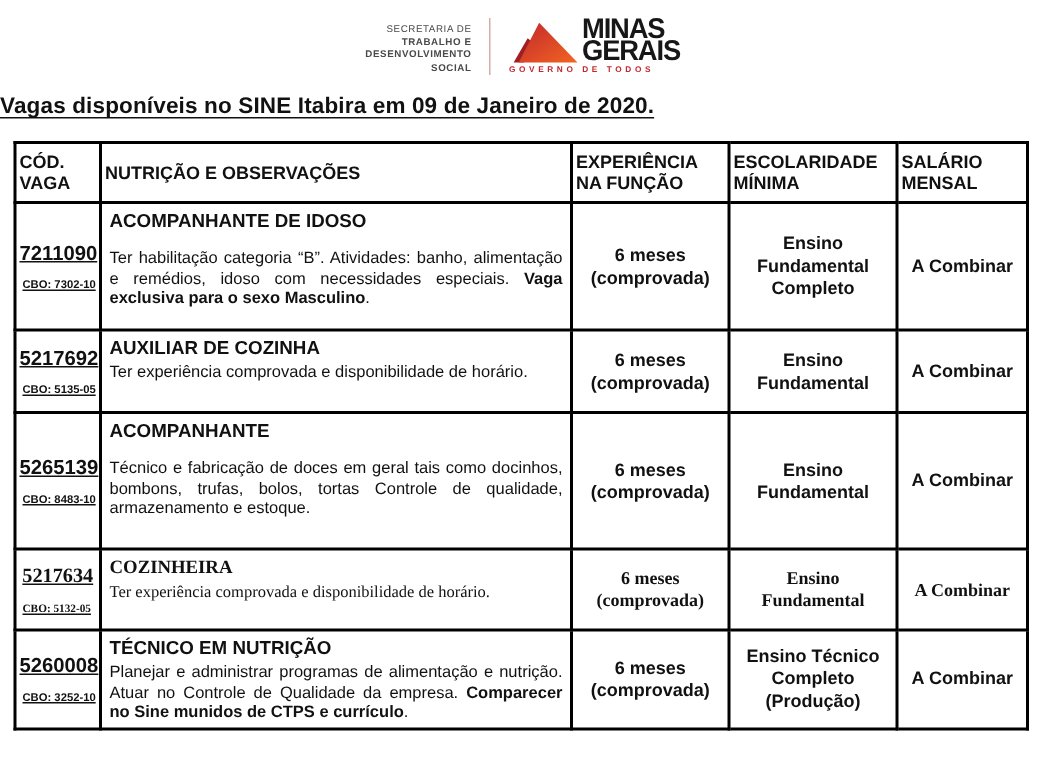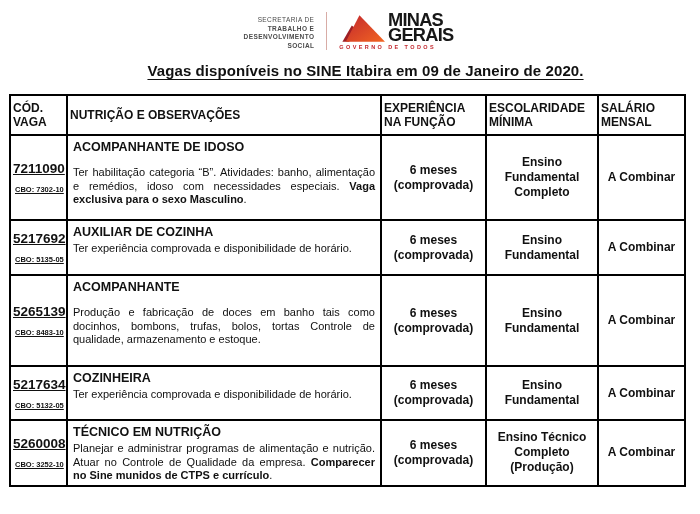--- a/index.html
+++ b/index.html
@@ -41,27 +41,25 @@
   }
   .wordmark div { display: block; }
   .logo-tagline {
     font-size: 5.5px; font-weight: bold;
     letter-spacing: 2.4px; color: #c2272d;
     margin-top: 2px; white-space: nowrap;
   }
 
   
   .doc-title {
-    text-align: center;
     font-size: 15px; font-weight: bold;
     text-decoration: underline;
     text-underline-offset: 3px;
     margin-top: 12px;
     letter-spacing: 0.1px;
-    margin-left: 31px;
   }
 
   
   table.vacancies {
     border-collapse: collapse;
     table-layout: fixed;
     width: 675px;
     margin: 15px 0 0 9px;
   }
   .vacancies th, .vacancies td {
@@ -70,21 +68,21 @@
   .vacancies thead tr { height: 40px; }
   .vacancies th {
     font-size: 12px; font-weight: bold;
     text-align: left; vertical-align: middle;
     white-space: pre-line; line-height: 14px;
     padding: 2px;
   }
   .r0 { height: 85px; }
   .r1 { height: 55px; }
   .r2 { height: 91px; }
-  .r3 { height: 54px; }
+  .r3 { height: 54px; font-family: Liberation Serif, serif; }
   .r4 { height: 64px; }
 
   td.code-cell {
     text-align: center; vertical-align: middle;
     padding: 2px;
   }
   .code {
     font-size: 13.5px; font-weight: bold;
     text-decoration: underline;
   }
@@ -202,21 +200,21 @@
 Fundamental</td>
         <td class="mid-cell">A Combinar</td>
       </tr>
       <tr class="r2">
         <td class="code-cell">
           <div class="code">5265139</div>
           <div class="cbo">CBO: 8483-10</div>
         </td>
         <td class="occ-cell">
           <div class="occ-title">ACOMPANHANTE</div>
-          <div class="occ-desc"><span>Produção e fabricação de doces em banho tais como docinhos, bombons, trufas, bolos, tortas Controle de qualidade, armazenamento e estoque.</span></div>
+          <div class="occ-desc"><span>Técnico e fabricação de doces em geral tais como docinhos, bombons, trufas, bolos, tortas Controle de qualidade, armazenamento e estoque.</span></div>
         </td>
         <td class="mid-cell">6 meses
 (comprovada)</td>
         <td class="mid-cell">Ensino
 Fundamental</td>
         <td class="mid-cell">A Combinar</td>
       </tr>
       <tr class="r3">
         <td class="code-cell">
           <div class="code">5217634</div>

